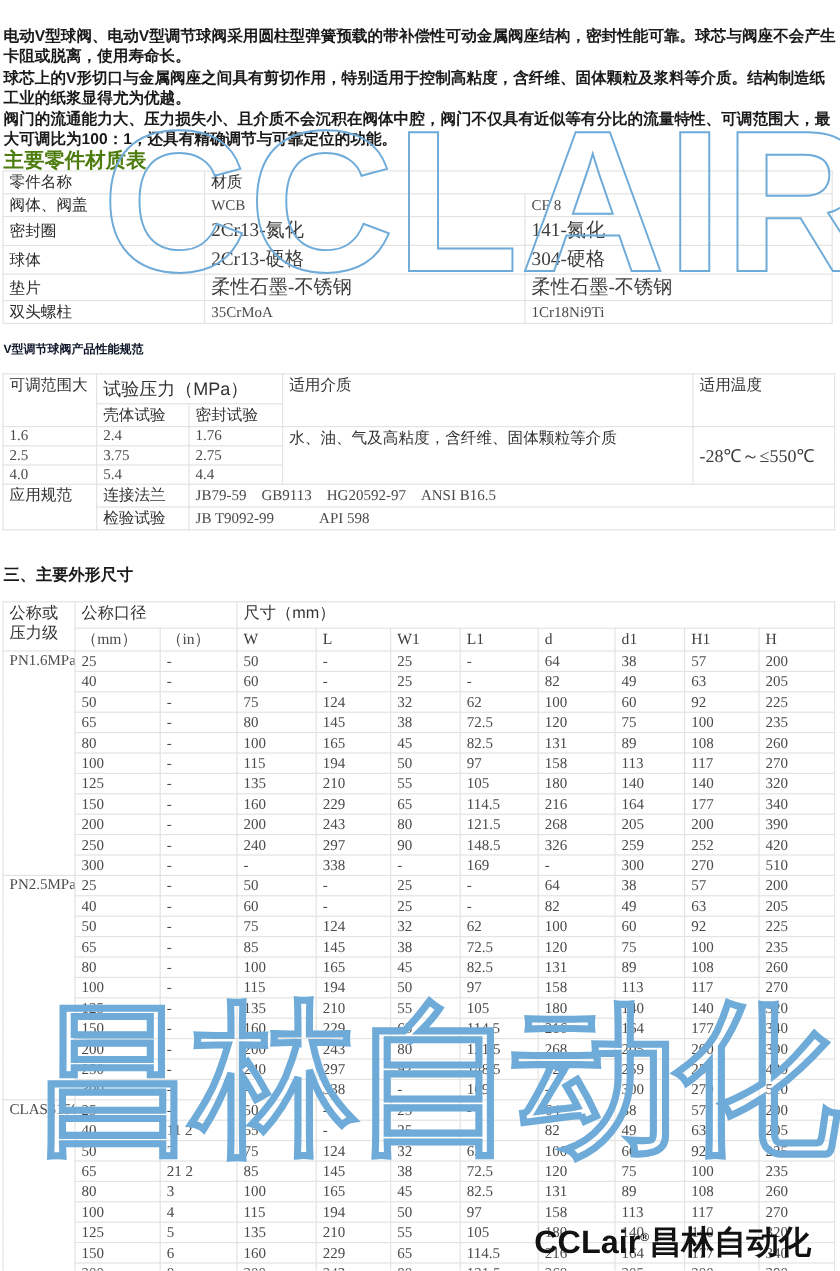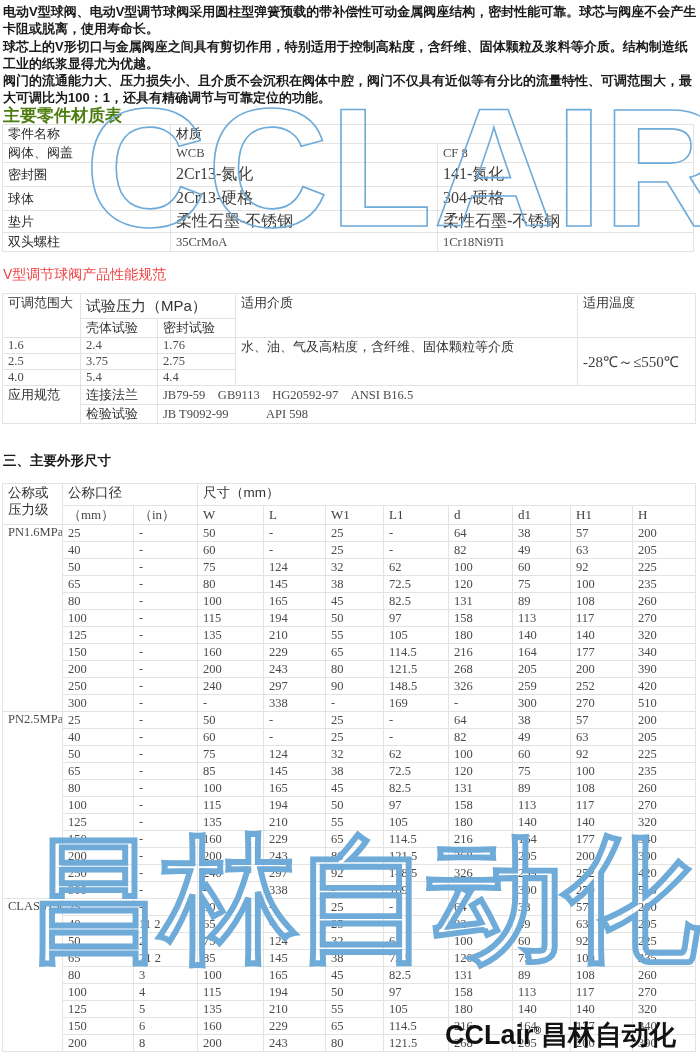--- a/index.html
+++ b/index.html
@@ -1,35 +1,35 @@
 <!DOCTYPE html>
 <html><head>
 <meta charset="utf-8">
 <style>
   html,body{margin:0;padding:0;background:#fff;}
   .page{position:relative;width:700px;height:1059px;background:#fff;overflow:hidden;
         font-family:"Liberation Sans",sans-serif;color:#1f1f1f;}
   
-  .intro{margin:3px 2px 0 3px;font-size:13px;line-height:17.3px;font-weight:600;color:#1a1a1a;}
+  .intro{margin:21px 2px 0 3px;font-size:13px;line-height:17.3px;font-weight:600;color:#1a1a1a;}
   .intro p{margin:0;}
   .sec-title{margin:0;font-size:17px;font-weight:700;color:#4d7c0f;line-height:17.3px;}
   
   table{border-collapse:collapse;table-layout:fixed;margin-left:2px;}
   td,th{border:1px solid #e3e3e1;padding:0 0 0 5px;text-align:left;font-weight:normal;
         overflow:hidden;white-space:nowrap;vertical-align:middle;}
   .num{font-family:"Liberation Serif",serif;font-size:12.5px;color:#4a4a48;}
   .hdr{font-size:13px;color:#333;}
   
   .mat{width:691px;}
   .mat td{font-family:"Liberation Serif",serif;font-size:12.5px;color:#4a4a48;}
   .mat td.lbl{font-family:"Liberation Sans",sans-serif;font-size:13px;color:#2b2b2b;margin-top:46px;}
   .mat tr.lg td.val{font-size:16px;color:#3d3d3b;}
   .mat .h18{height:18px}.mat .h19{height:19px}.mat .h22{height:22px}.mat .h24{height:24px}
   
-  .tit2{margin:12px 0 0 3px;font-size:14px;font-weight:400;color:#ef4444;line-height:20px;}
+  .tit2{margin:12px 0 0 3px;font-size:10px;font-weight:700;color:#0f172a;line-height:20px;}
   .perf{width:693px;margin-top:9px;}
   .perf .big{font-size:15px;}
   .perf .vt{vertical-align:top;}
   .perf .temp{font-family:"Liberation Serif",serif;font-size:15px;color:#3d3d3b;}
   
   .tit3{margin:28px 0 0 3px;font-size:13.5px;font-weight:600;color:#1a1a1a;line-height:18px;}
   .dims{width:693px;margin-top:13px;}
   .dims td{height:16px;font-family:"Liberation Serif",serif;font-size:12.5px;color:#4a4a48;}
   .dims th{font-family:"Liberation Sans",sans-serif;font-size:13.5px;color:#333;}
   .dims th.mmin{font-family:"Liberation Serif",serif;font-size:13px;color:#4a4a48;}

